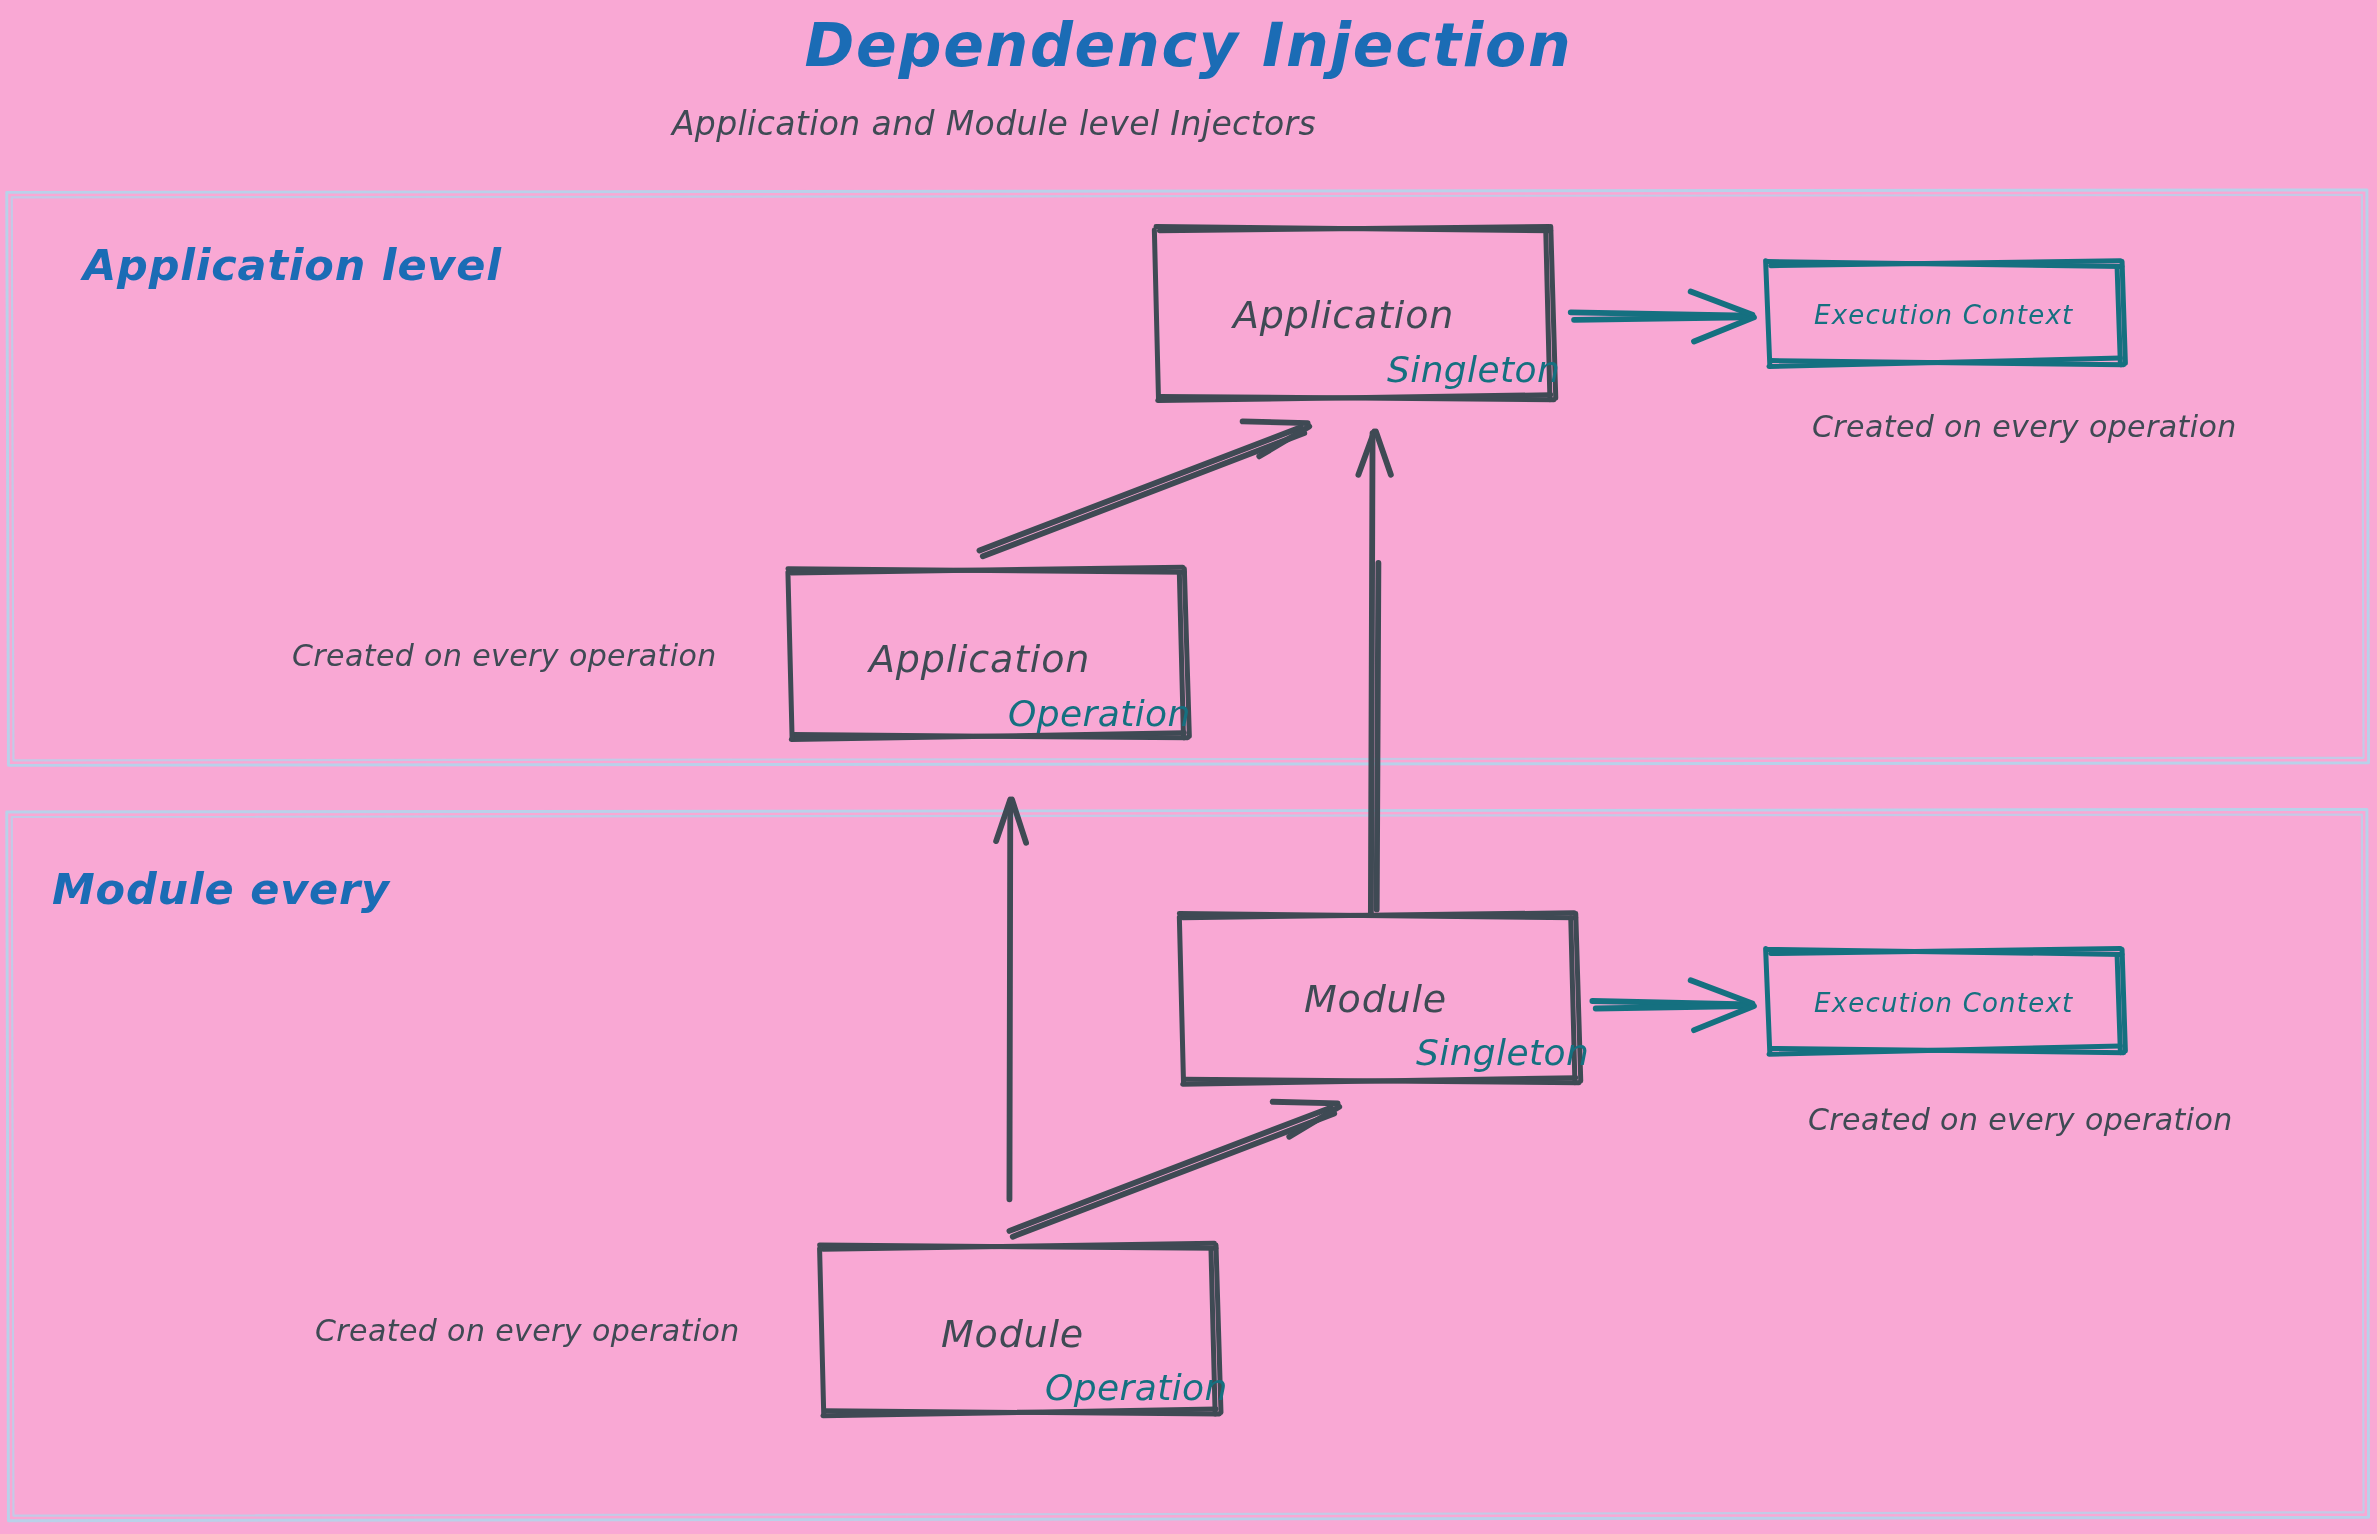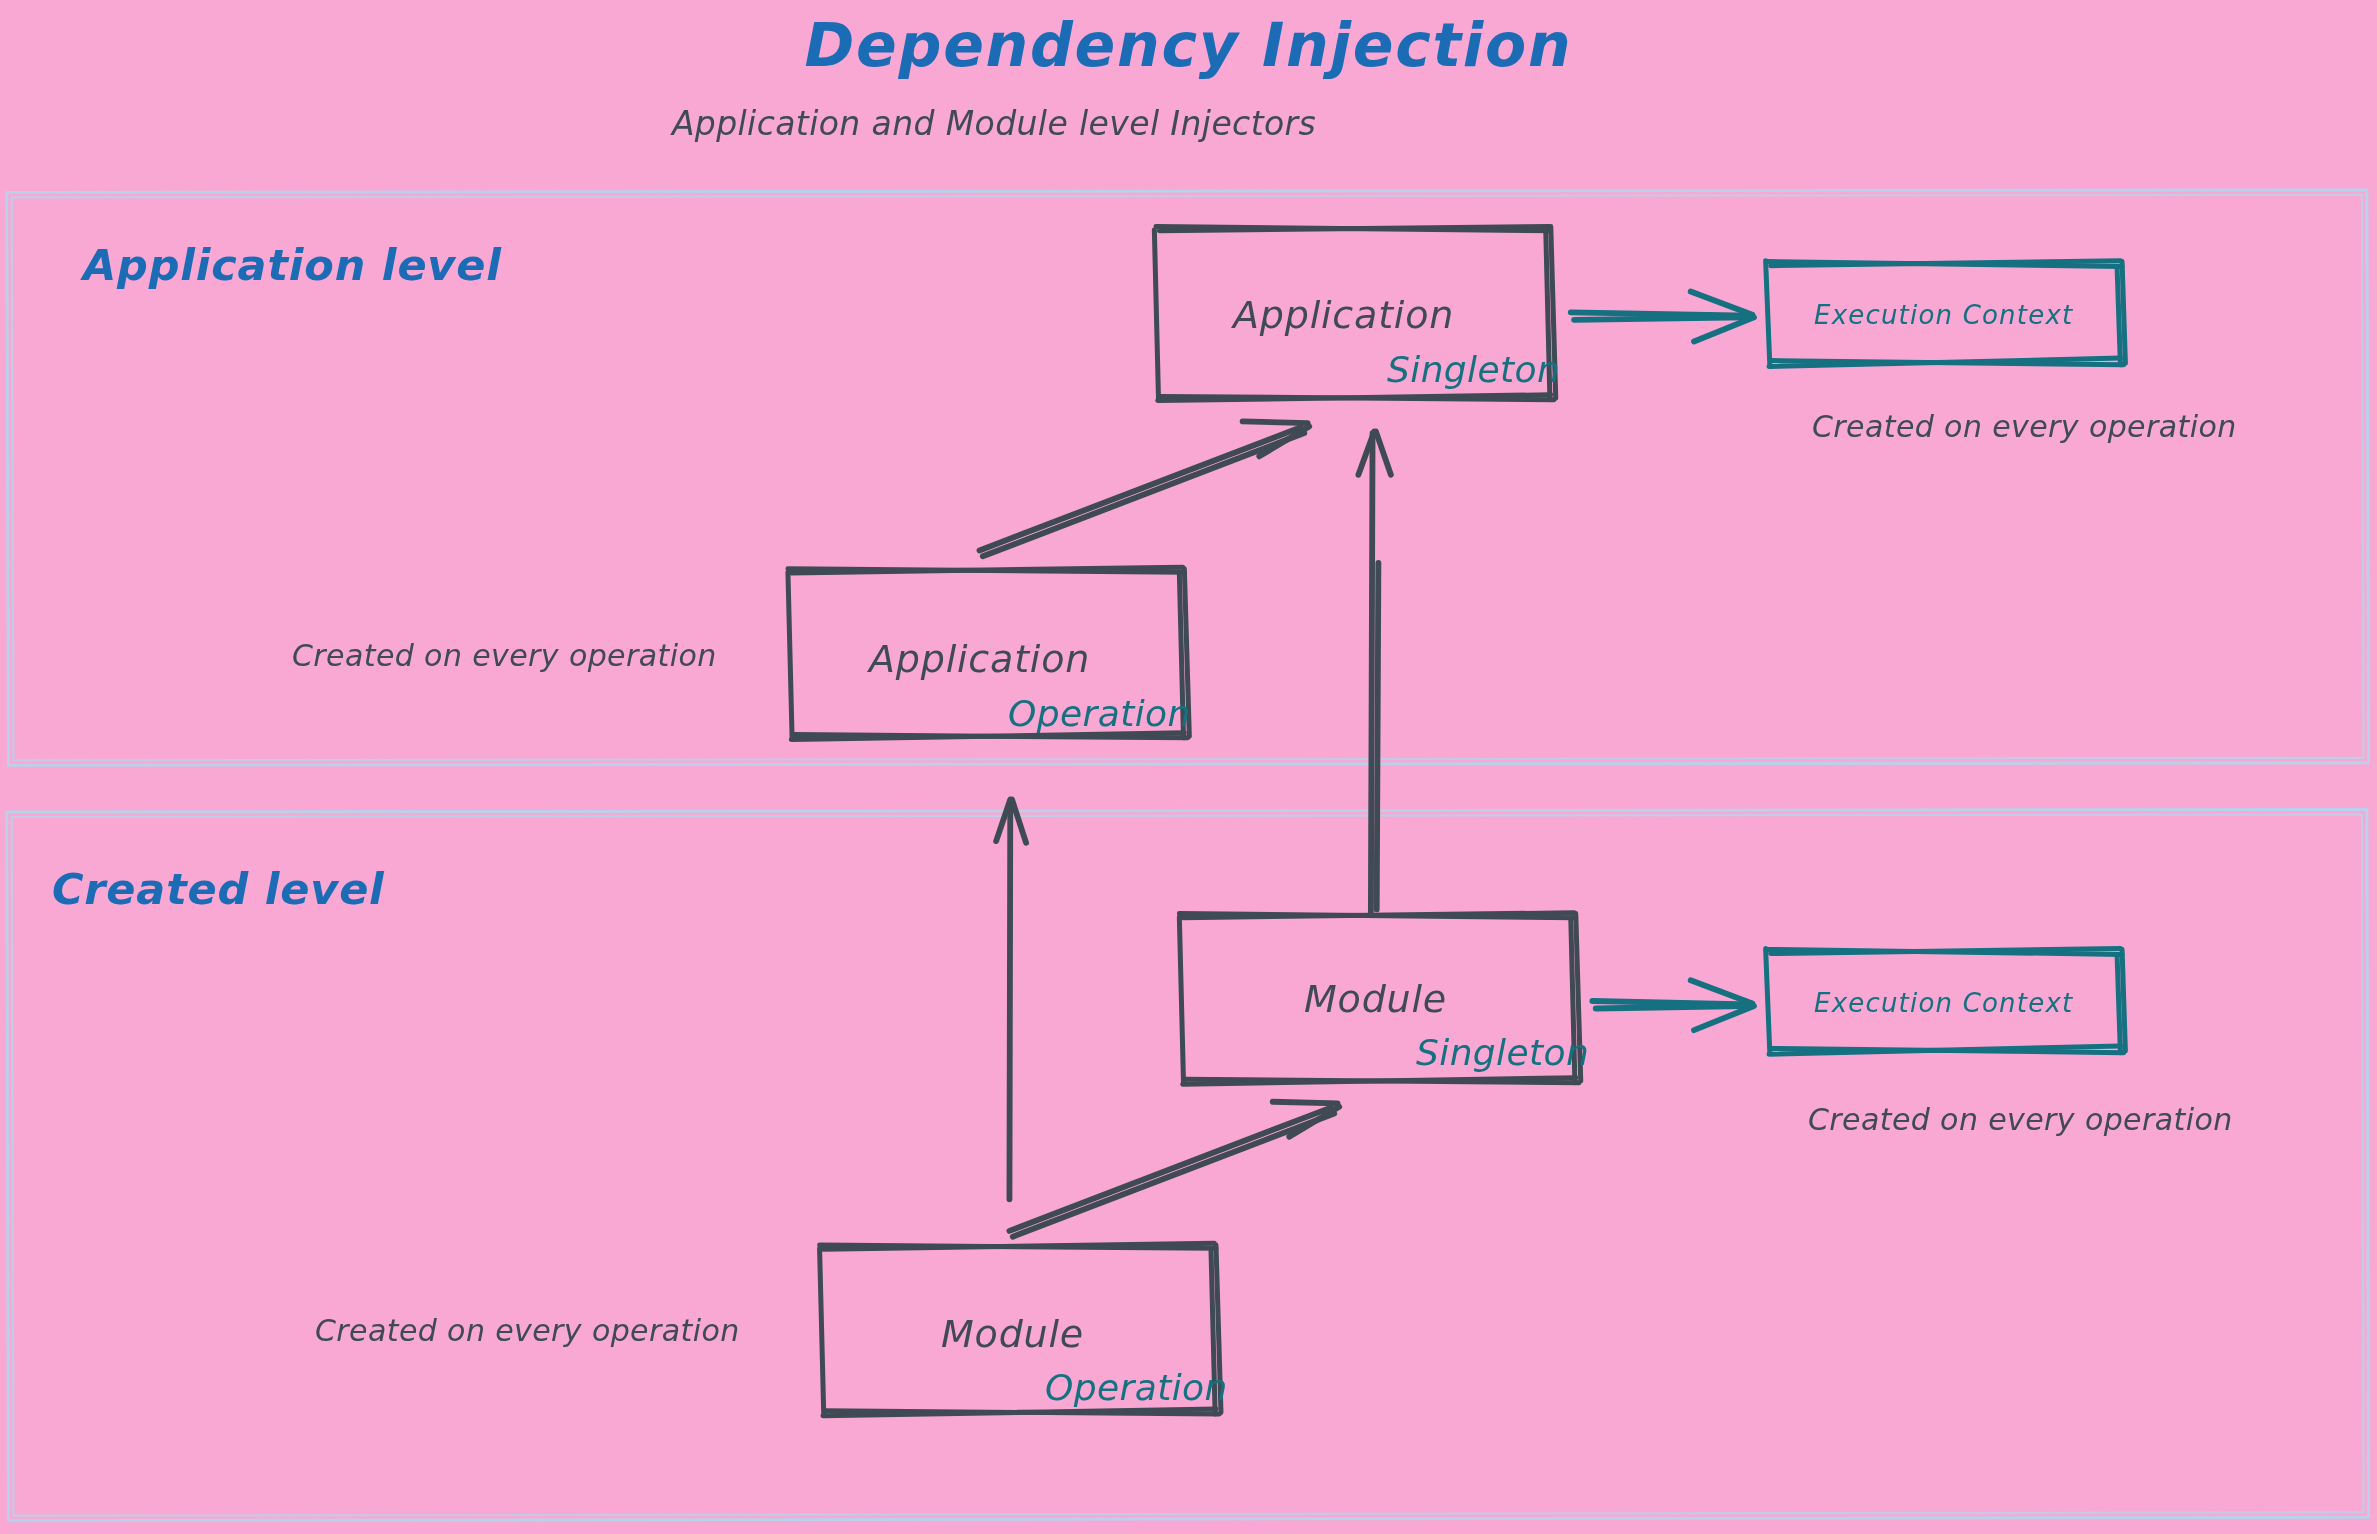--- a/index.html
+++ b/index.html
@@ -241,21 +241,21 @@
 
     </g>
   </svg>
 
   <div class="txt" id="title">Dependency Injection</div>
 
   <div class="txt" id="subtitle">Application and Module level Injectors</div>
 
   <div class="txt level-label" id="label-app-level">Application level</div>
 
-  <div class="txt level-label" id="label-mod-level">Created level</div>
+  <div class="txt level-label" id="label-mod-level">Module every</div>
 
   <div class="txt node-title" id="n1-title">Application</div>
   <div class="txt node-scope" id="n1-scope">Singleton</div>
 
   <div class="txt node-title" id="n2-title">Application</div>
   <div class="txt node-scope" id="n2-scope">Operation</div>
 
   <div class="txt node-title" id="n3-title">Module</div>
   <div class="txt node-scope" id="n3-scope">Singleton</div>
 

